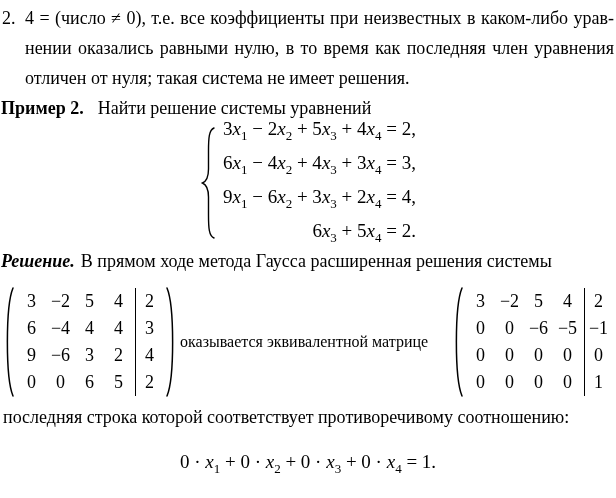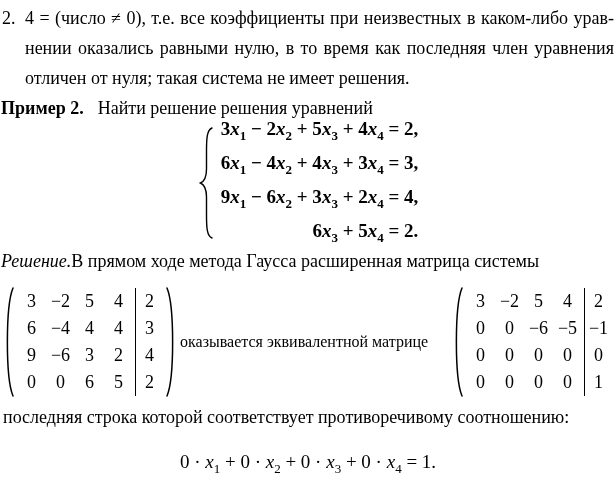--- a/index.html
+++ b/index.html
@@ -21,32 +21,32 @@
     padding-right: 2px;
     font-size: 18px;
     line-height: 30px;
   }
   .p2 .marker { position: absolute; left: 2px; top: 0; }
   .line { white-space: nowrap; }
   .line.just { text-align: justify; text-align-last: justify; white-space: normal; }
   
   .lead { font-size: 18px; line-height: 24px; padding-left: 1px; }
   .lead .lbl-b  { font-weight: bold; margin-right: 14px; }
-  .lead .lbl-bi { font-weight: normal; font-style: italic; }
+  .lead .lbl-bi { font-weight: bold; font-style: italic; margin-right: 6px; }
   .example-line { margin-top: 3px; }
   .solution-line { margin-top: 8px; }
   
   .system {
     display: flex;
     justify-content: center;
     align-items: center;
     margin-top: 5px;
     height: 116px;
   }
-  .system .eqs { margin-left: 7px; min-width: 182px; font-weight: bold; }
+  .system .eqs { margin-left: 7px; min-width: 182px; }
   .eq { font-size: 19px; line-height: 27px; text-align: left; }
   .eq.alignright { text-align: right; }
   .eq i, .matheq i, .between i { font-family: "Liberation Serif", serif; }
   sub { font-size: 13px; }
   
   .matrow {
     display: flex;
     align-items: center;
     margin-top: 12px;
     height: 114px;
@@ -74,37 +74,37 @@
 <div class="page">
 
   <div class="p2">
     <span class="marker">2.</span>
     <div class="line just">4 = (число ≠ 0),  т.е. все коэффициенты при неизвестных в каком-либо урав-</div>
     <div class="line just">нении оказались равными нулю, в то время как последняя член уравнения</div>
     <div class="line">отличен от нуля; такая система не имеет решения.</div>
   </div>
 
   <div class="lead example-line">
-    <span class="lbl-b">Пример 2.</span><span>Найти решение решения уравнений</span>
+    <span class="lbl-b">Пример 2.</span><span>Найти решение системы уравнений</span>
   </div>
 
   <div class="system">
     <svg class="fence" width="16" height="114" viewBox="0 0 16 114">
       <path d="M14 2 C9 4 8.5 12 8.5 25 L8.5 43 C8.5 51 7 55 2.5 57 C7 59 8.5 63 8.5 71 L8.5 89 C8.5 102 9 110 14 112" fill="none" stroke="#000" stroke-width="1.4" stroke-linecap="round"></path>
     </svg>
     <div class="eqs">
       <div class="eq">3<i>x</i><sub>1</sub> − 2<i>x</i><sub>2</sub> + 5<i>x</i><sub>3</sub> + 4<i>x</i><sub>4</sub> = 2,</div>
       <div class="eq">6<i>x</i><sub>1</sub> − 4<i>x</i><sub>2</sub> + 4<i>x</i><sub>3</sub> + 3<i>x</i><sub>4</sub> = 3,</div>
       <div class="eq">9<i>x</i><sub>1</sub> − 6<i>x</i><sub>2</sub> + 3<i>x</i><sub>3</sub> + 2<i>x</i><sub>4</sub> = 4,</div>
       <div class="eq alignright">6<i>x</i><sub>3</sub> + 5<i>x</i><sub>4</sub> = 2.</div>
     </div>
   </div>
 
   <div class="lead solution-line">
-    <span class="lbl-bi">Решение.</span><span>В прямом ходе метода Гаусса расширенная матрица системы</span>
+    <span class="lbl-bi">Решение.</span><span>В прямом ходе метода Гаусса расширенная решения системы</span>
   </div>
 
   <div class="matrow">
 
     <div class="matwrap">
       <svg class="fence" width="13" height="112" viewBox="0 0 13 112">
         <path d="M11 2 C3.5 20 3.5 92 11 110" fill="none" stroke="#000" stroke-width="1.5" stroke-linecap="round"></path>
       </svg>
       <div class="matrix">
           <div class="mrow">

